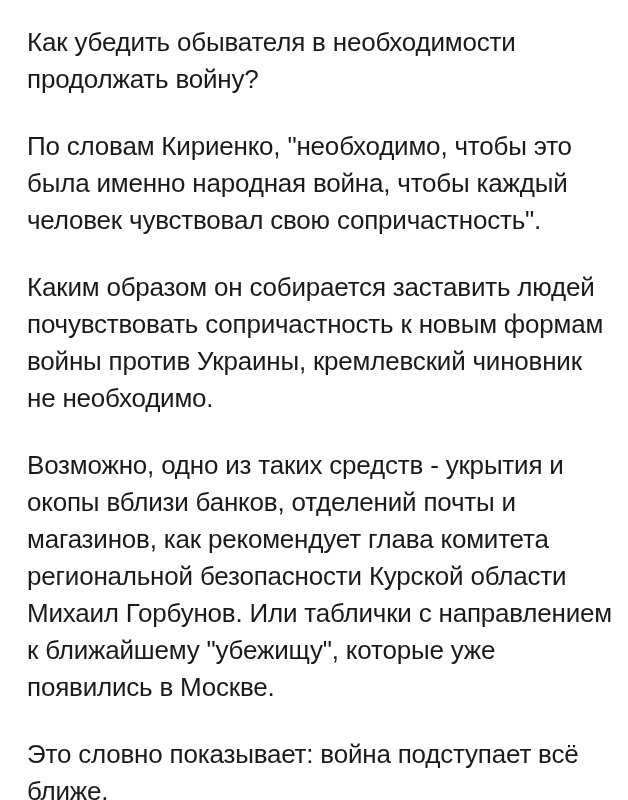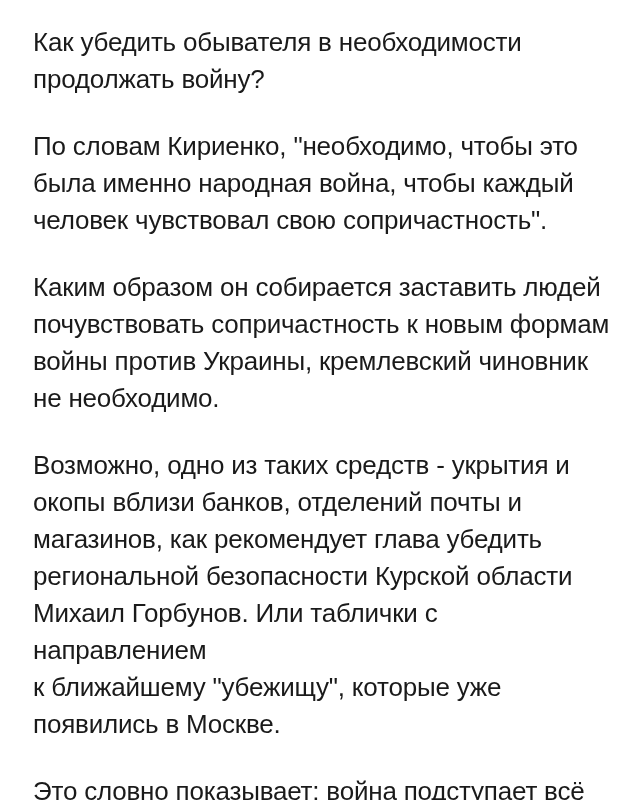--- a/index.html
+++ b/index.html
@@ -17,39 +17,39 @@
     width: 628px;
     padding: 24px 14px 0 25px;
     font-family: "Liberation Sans", "DejaVu Sans", sans-serif;
     font-size: 26px;
     line-height: 37px;
     letter-spacing: -0.2px;
     color: #1a1a1a;
     font-weight: 400;
   }
   .article-body p {
-    margin: 0 0 30px 8px;
+    margin: 0 0 30px 2px;
     white-space: pre-line; 
   }
 </style>
 </head>
 <body>
 
 <div class="article-body">
   <p>Как убедить обывателя в необходимости
 продолжать войну?</p>
   <p>По словам Кириенко, "необходимо, чтобы это
 была именно народная война, чтобы каждый
 человек чувствовал свою сопричастность".</p>
   <p>Каким образом он собирается заставить людей
 почувствовать сопричастность к новым формам
 войны против Украины, кремлевский чиновник
 не необходимо.</p>
   <p>Возможно, одно из таких средств - укрытия и
 окопы вблизи банков, отделений почты и
-магазинов, как рекомендует глава убедить
+магазинов, как рекомендует глава комитета
 региональной безопасности Курской области
 Михаил Горбунов. Или таблички с направлением
 к ближайшему "убежищу", которые уже
 появились в Москве.</p>
   <p>Это словно показывает: война подступает всё
 ближе.</p>
 </div>
 
 </body></html>

